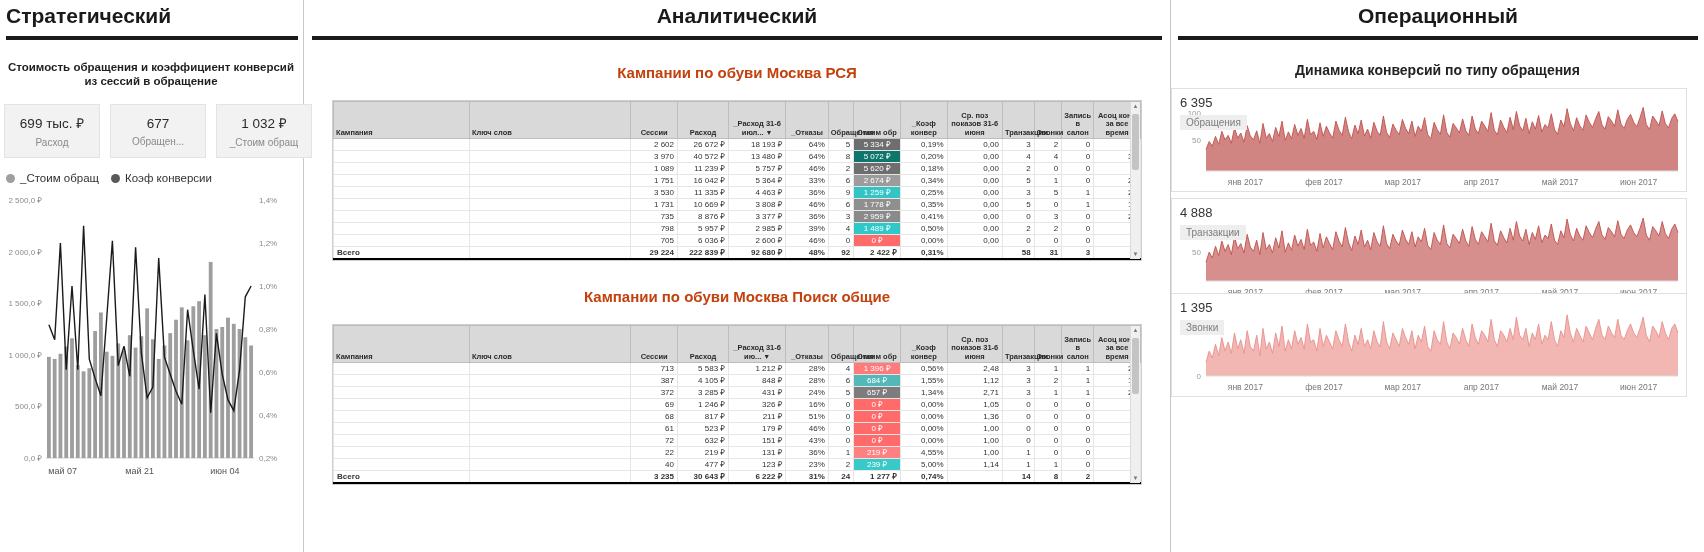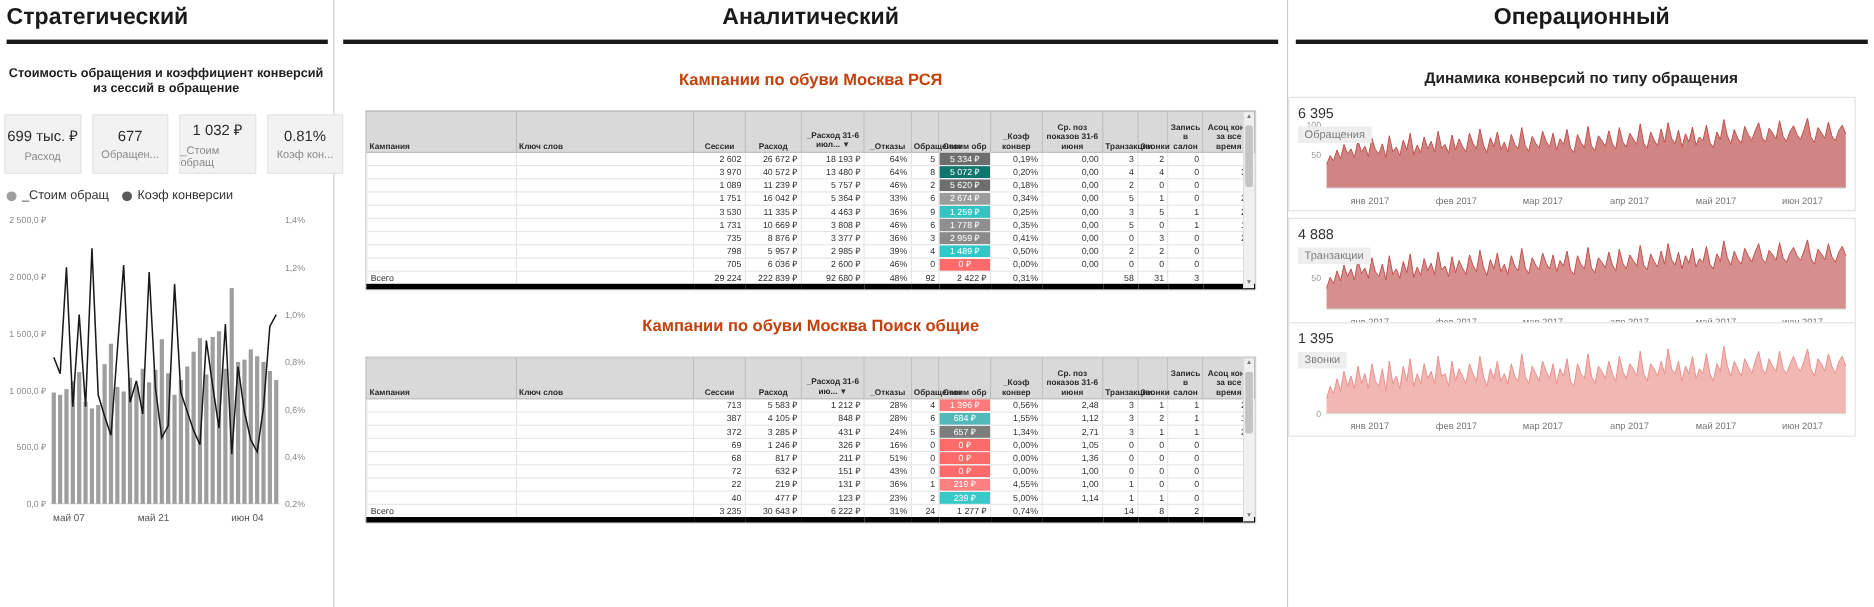--- a/index.html
+++ b/index.html
@@ -42,21 +42,21 @@
   .tblwrap{position:relative;margin:0 28px;border:1px solid #cfcfcf;background:#fff;}
   table.rpt{border-collapse:collapse;width:100%;font-size:8px;color:#333;table-layout:fixed;}
   table.rpt th{
     background:#d9d9d9;color:#2a2a2a;font-size:7.5px;font-weight:bold;
     border:1px solid #bdbdbd;padding:1px 2px;vertical-align:bottom;line-height:8.5px;
     height:34px;
   }
   table.rpt td{border:1px solid #e6e6e6;padding:0 3px;height:11px;line-height:11px;
                text-align:right;font-size:8px;white-space:nowrap;overflow:hidden;}
   table.rpt td.lft{text-align:left;}
-  tr.total td{border-top:1px solid #c00000;border-bottom:5px solid #000000;font-weight:normal;background:#fff;}
+  tr.total td{border-top:1px solid #c00000;border-bottom:2px solid #000000;font-weight:bold;background:#fff;}
   .sb{position:absolute;right:1px;top:1px;bottom:1px;width:9px;background:#f0f0f0;border-left:1px solid #dcdcdc;}
   .sb i{position:absolute;left:1px;width:7px;background:#c4c4c4;border-radius:2px;}
   .sb .up,.sb .dn{position:absolute;left:0;width:9px;height:9px;font-size:6px;color:#777;text-align:center;line-height:9px;}
   .sortarrow{font-size:7px;}
 
   
   .right{position:absolute;left:1171px;top:0;width:533px;height:552px;}
   .r-sub{position:absolute;left:0;top:62px;width:533px;text-align:center;font-size:14px;font-weight:bold;}
   .card{position:absolute;left:0;border:1px solid #e0e0e0;background:#fff;box-sizing:border-box;}
   .card .cardlbl{position:absolute;left:8px;top:6px;background:#eeeeee;color:#7d7d7d;
@@ -93,24 +93,20 @@
         <div class="v">699 тыс. ₽</div>
         <div class="l">Расход</div>
       </div>
       <div class="kpi">
         <div class="v">677</div>
         <div class="l">Обращен...</div>
       </div>
       <div class="kpi">
         <div class="v">1 032 ₽</div>
         <div class="l">_Стоим обращ</div>
-      </div>
-      <div class="kpi">
-        <div class="v">0.81%</div>
-        <div class="l">Коэф кон...</div>
       </div>
     </div>
 
     <div class="legend">
       <span class="it">
         <span class="dot" style="background:#9e9e9e"></span>
         <span>_Стоим обращ</span>
       </span>
       <span class="it">
         <span class="dot" style="background:#595959"></span>
@@ -504,20 +500,36 @@
                 <td>0,00%</td>
                 <td>1,36</td>
                 <td>0</td>
                 <td>0</td>
                 <td>0</td>
                 <td>7</td>
               </tr>
               <tr>
                 <td class="lft"></td>
                 <td class="lft"></td>
+                <td>61</td>
+                <td>523 ₽</td>
+                <td>179 ₽</td>
+                <td>46%</td>
+                <td>0</td>
+                <td style="background: rgb(255, 106, 106); color: rgb(255, 255, 255); text-align: center;">0 ₽</td>
+                <td>0,00%</td>
+                <td>1,00</td>
+                <td>0</td>
+                <td>0</td>
+                <td>0</td>
+                <td></td>
+              </tr>
+              <tr>
+                <td class="lft"></td>
+                <td class="lft"></td>
                 <td>72</td>
                 <td>632 ₽</td>
                 <td>151 ₽</td>
                 <td>43%</td>
                 <td>0</td>
                 <td style="background: rgb(255, 106, 106); color: rgb(255, 255, 255); text-align: center;">0 ₽</td>
                 <td>0,00%</td>
                 <td>1,00</td>
                 <td>0</td>
                 <td>0</td>

